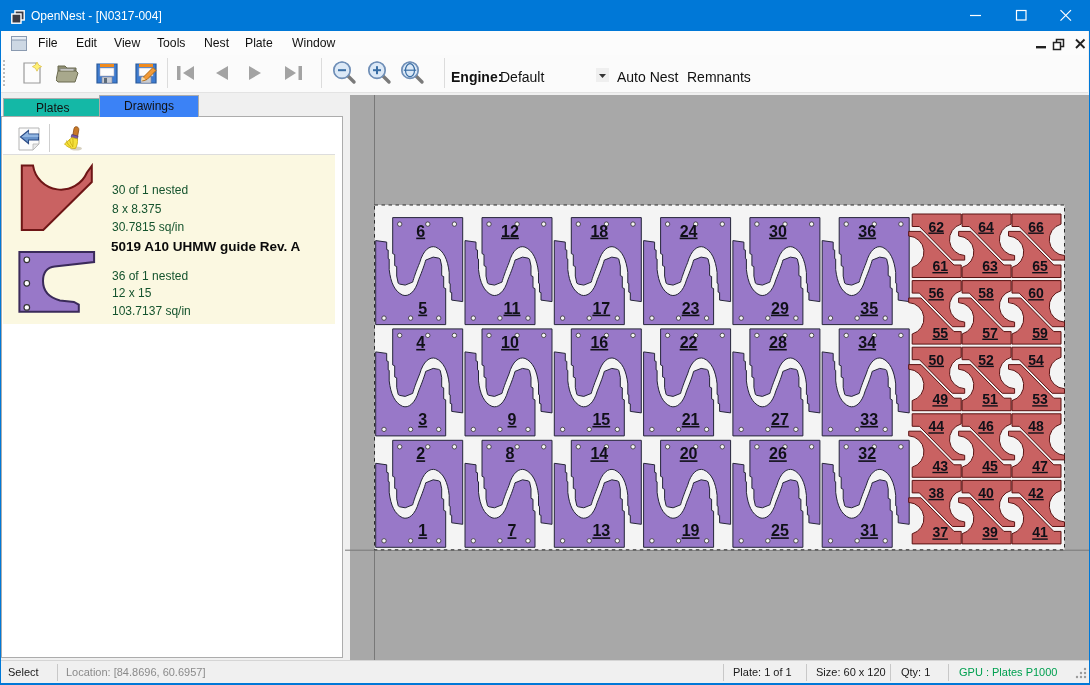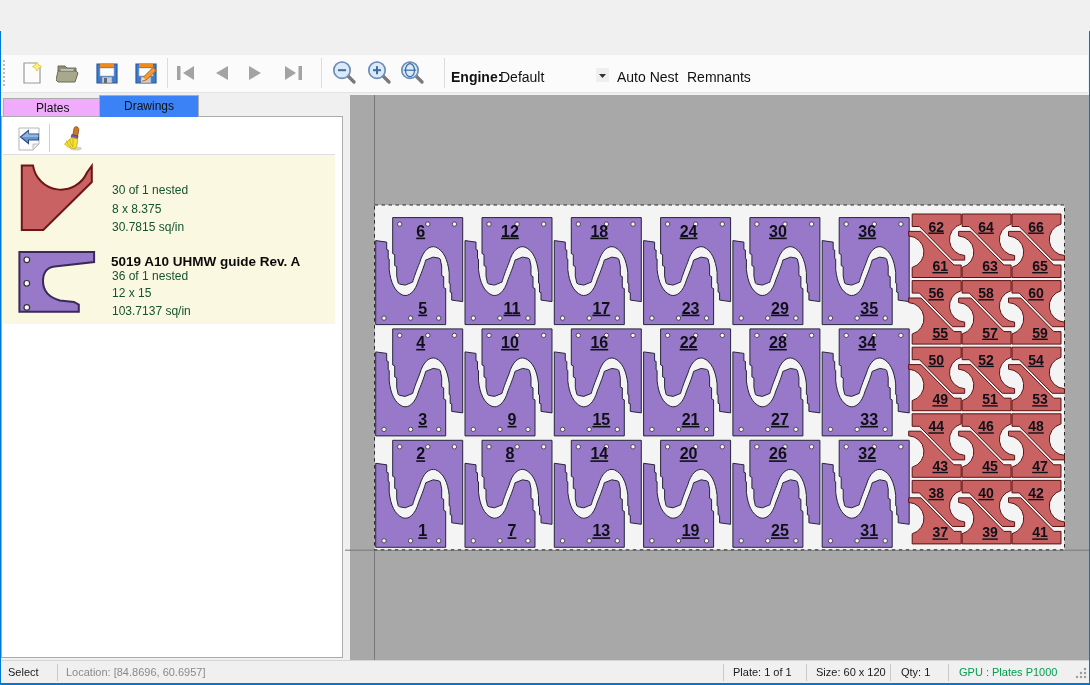--- a/index.html
+++ b/index.html
@@ -23,21 +23,52 @@
 #statusbar { left:0; top:660px; width:1090px; height:23px; background:#F0F0F0; border-top:1px solid #D5D5D5; font-size:11px; color:#1a1a1a; }
 .ssep { position:absolute; top:3px; width:1px; height:17px; background:#C8C8C8; }
 .stext { position:absolute; top:4.5px; }
 #borderL { left:0; top:31px; width:1px; height:654px; background:#0078D7; }
 #borderR { left:1088.5px; top:31px; width:1.5px; height:654px; background:#0078D7; }
 #borderB { left:0; top:682.5px; width:1090px; height:2.5px; background:#0078D7; }
 </style></head>
 <body>
 <div id="win">
 
-
+<div class="abs" id="titlebar">
+  <svg class="abs" style="left:11px;top:10px;" width="14" height="14" viewBox="0 0 14 14">
+        <rect x="4" y="0.8" width="9.2" height="9.2" fill="#3a3a44" stroke="#fff" stroke-width="1.4"></rect>
+        <rect x="0.8" y="4" width="9.2" height="9.2" fill="#3a3a44" stroke="#fff" stroke-width="1.4"></rect>
+      </svg>
+  <div class="abs" style="left:31px;top:8.5px;font-size:12px;color:#fff;">OpenNest - [N0317-004]</div>
+  <svg class="abs" style="left:958px;top:0;" width="132" height="31" viewBox="0 0 132 31">
+    <line x1="12" y1="15.5" x2="23" y2="15.5" stroke="#fff" stroke-width="1.2"></line>
+    <rect x="58.5" y="10.5" width="9.5" height="9.5" fill="none" stroke="#fff" stroke-width="1.2"></rect>
+    <path d="M102.5 10.2 l10.5 10.5 M113 10.2 l-10.5 10.5" stroke="#fff" stroke-width="1.2"></path>
+  </svg>
+</div>
+
+<div class="abs" id="menubar">
+  <svg class="abs" style="left:10px;top:5px;" width="16" height="15" viewBox="0 0 16 15">
+        <rect x="0.5" y="0.5" width="15" height="14" fill="#CDD8E4" stroke="#8a9ab0"></rect>
+        <rect x="0.5" y="0.5" width="15" height="3.5" fill="#E8EEF5" stroke="#8a9ab0"></rect>
+      </svg>
+  <div class="abs menu-item" style="left:37px;">File</div>
+  <div class="abs menu-item" style="left:75px;">Edit</div>
+  <div class="abs menu-item" style="left:113px;">View</div>
+  <div class="abs menu-item" style="left:156px;">Tools</div>
+  <div class="abs menu-item" style="left:203px;">Nest</div>
+  <div class="abs menu-item" style="left:244px;">Plate</div>
+  <div class="abs menu-item" style="left:291px;">Window</div>
+  <svg class="abs" style="left:1028px;top:4px;" width="60" height="16" viewBox="0 0 60 16">
+    <rect x="7" y="11" width="10" height="2.4" fill="#222"></rect>
+    <rect x="27.5" y="4.5" width="7" height="7" fill="none" stroke="#222" stroke-width="1.5"></rect>
+    <rect x="24.5" y="7.5" width="7" height="7" fill="#fff" stroke="#222" stroke-width="1.5"></rect>
+    <path d="M47 4.5 l8.5 8.5 M55.5 4.5 l-8.5 8.5" stroke="#222" stroke-width="1.9"></path>
+  </svg>
+</div>
 
 <div class="abs" id="toolbar">
   <div class="tbtn" style="left:19px;"><svg width="24" height="24" viewBox="0 0 24 24">
           <path d="M4 2 h12 l4 4 v16 h-16 z" fill="#FCFCFC" stroke="#9a9a9a" stroke-width="1.2"></path>
           <path d="M16 2 l4 4 h-4 z" fill="#e0e0e0" stroke="#9a9a9a" stroke-width="1"></path>
           <path d="M17 1 l1.6 3 3 1.6 -3 1.6 -1.6 3 -1.6 -3 -3 -1.6 3 -1.6 z" fill="#FFF176" stroke="#E0C34A" stroke-width="0.8"></path>
         </svg></div>
   <div class="tbtn" style="left:55px;"><svg width="24" height="24" viewBox="0 0 24 24">
           <path d="M2 5 h7 l2 2 h9 v3 h-18 z" fill="#8F8F72" stroke="#6a6a50" stroke-width="1"></path>
           <rect x="4" y="8" width="14" height="9" fill="#fff" stroke="#888" stroke-width="1"></rect>
@@ -315,21 +346,21 @@
         <text x="28" y="57" font-size="14" font-weight="bold" text-anchor="middle" text-decoration="underline" fill="#101018" font-family="Liberation Sans, sans-serif">47</text>
       </g>
 <g transform="translate(1012.0,480.4)">
         <use href="#rp"></use>
         <use href="#rp" transform="rotate(180 24.5 31.75)"></use>
         <text x="24" y="17.5" font-size="14" font-weight="bold" text-anchor="middle" text-decoration="underline" fill="#101018" font-family="Liberation Sans, sans-serif">42</text>
         <text x="28" y="57" font-size="14" font-weight="bold" text-anchor="middle" text-decoration="underline" fill="#101018" font-family="Liberation Sans, sans-serif">41</text>
       </g>
 </svg>
 
-<div class="abs tab" style="left:3px;top:98px;width:99.6px;height:18px;background:#f0abfc;line-height:18px;">Plates</div>
+<div class="abs tab" style="left:3px;top:98px;width:99.6px;height:18px;background:#14b8a6;line-height:18px;">Plates</div>
 <div class="abs tab" style="left:99px;top:95px;width:100px;height:21.5px;background:#3b82f6;line-height:20px;z-index:3;">Drawings</div>
 <div class="abs" id="tabpage"></div>
 <div class="abs" style="left:18px;top:127px;"><svg width="22" height="24" viewBox="0 0 22 24">
         <path d="M1 1 h20 v16 l-6 6 h-14 z" fill="#FCFCFC" stroke="#b5b5b5" stroke-width="1"></path>
         <path d="M21 17 l-6 6 v-6 z" fill="#e9e9e9" stroke="#b5b5b5" stroke-width="0.8"></path>
         <path d="M2.5 10 l8 -6.5 v3.5 h10 v6 h-10 v3.5 z" fill="#6A94CB" stroke="#2a4a84" stroke-width="1.1"></path>
         <path d="M3.5 10 l7 -5.5 v3 h10 v2.5 h-17z" fill="#9FC0E8" opacity="0.75"></path>
       </svg></div>
 <div class="abs" style="left:49px;top:124px;width:1px;height:28px;background:#CFCFCF;"></div>
 <div class="abs" style="left:60px;top:126px;"><svg width="24" height="26" viewBox="0 0 24 26">
@@ -345,21 +376,21 @@
     </svg>
 <svg style="position:absolute;left:12px;top:245px;" width="90" height="75" viewBox="0 0 90 75">
       <path d="M 7.4,7.1 L 82.1,7.1 L 82.1,17 L 42.7,21.4 C 34,22.5 31,29 31,36 C 31,45 35,52 48,55.5 L 61.9,56.9 L 66.8,59.7 L 66.8,66.8 L 7.4,66.8 Z" fill="#9878C8" stroke="#3A2A5A" stroke-width="2"></path>
       <circle cx="14.8" cy="14.8" r="2.8" fill="#fff" stroke="#333" stroke-width="1.2"></circle>
       <circle cx="14.8" cy="38.3" r="2.8" fill="#fff" stroke="#333" stroke-width="1.2"></circle>
       <circle cx="14.8" cy="62.4" r="2.8" fill="#fff" stroke="#333" stroke-width="1.2"></circle>
     </svg>
 <div class="abs pline" style="top:183px;">30 of 1 nested</div>
 <div class="abs pline" style="top:201.5px;">8 x 8.375</div>
 <div class="abs pline" style="top:219.5px;">30.7815 sq/in</div>
-<div class="abs ptitle" style="top:254px;text-align:center;">5019 A10 UHMW guide Rev. A</div>
+<div class="abs ptitle" style="top:239px;text-align:center;">5019 A10 UHMW guide Rev. A</div>
 <div class="abs pline" style="top:268.5px;">36 of 1 nested</div>
 <div class="abs pline" style="top:286px;">12 x 15</div>
 <div class="abs pline" style="top:304px;">103.7137 sq/in</div>
 
 <div class="abs" id="statusbar">
   <div class="stext" style="left:8px;">Select</div>
   <div class="ssep" style="left:57px;"></div>
   <div class="stext" style="left:66px;color:#8a8a8a;">Location: [84.8696, 60.6957]</div>
   <div class="ssep" style="left:723px;"></div>
   <div class="stext" style="left:733px;">Plate: 1 of 1</div>

